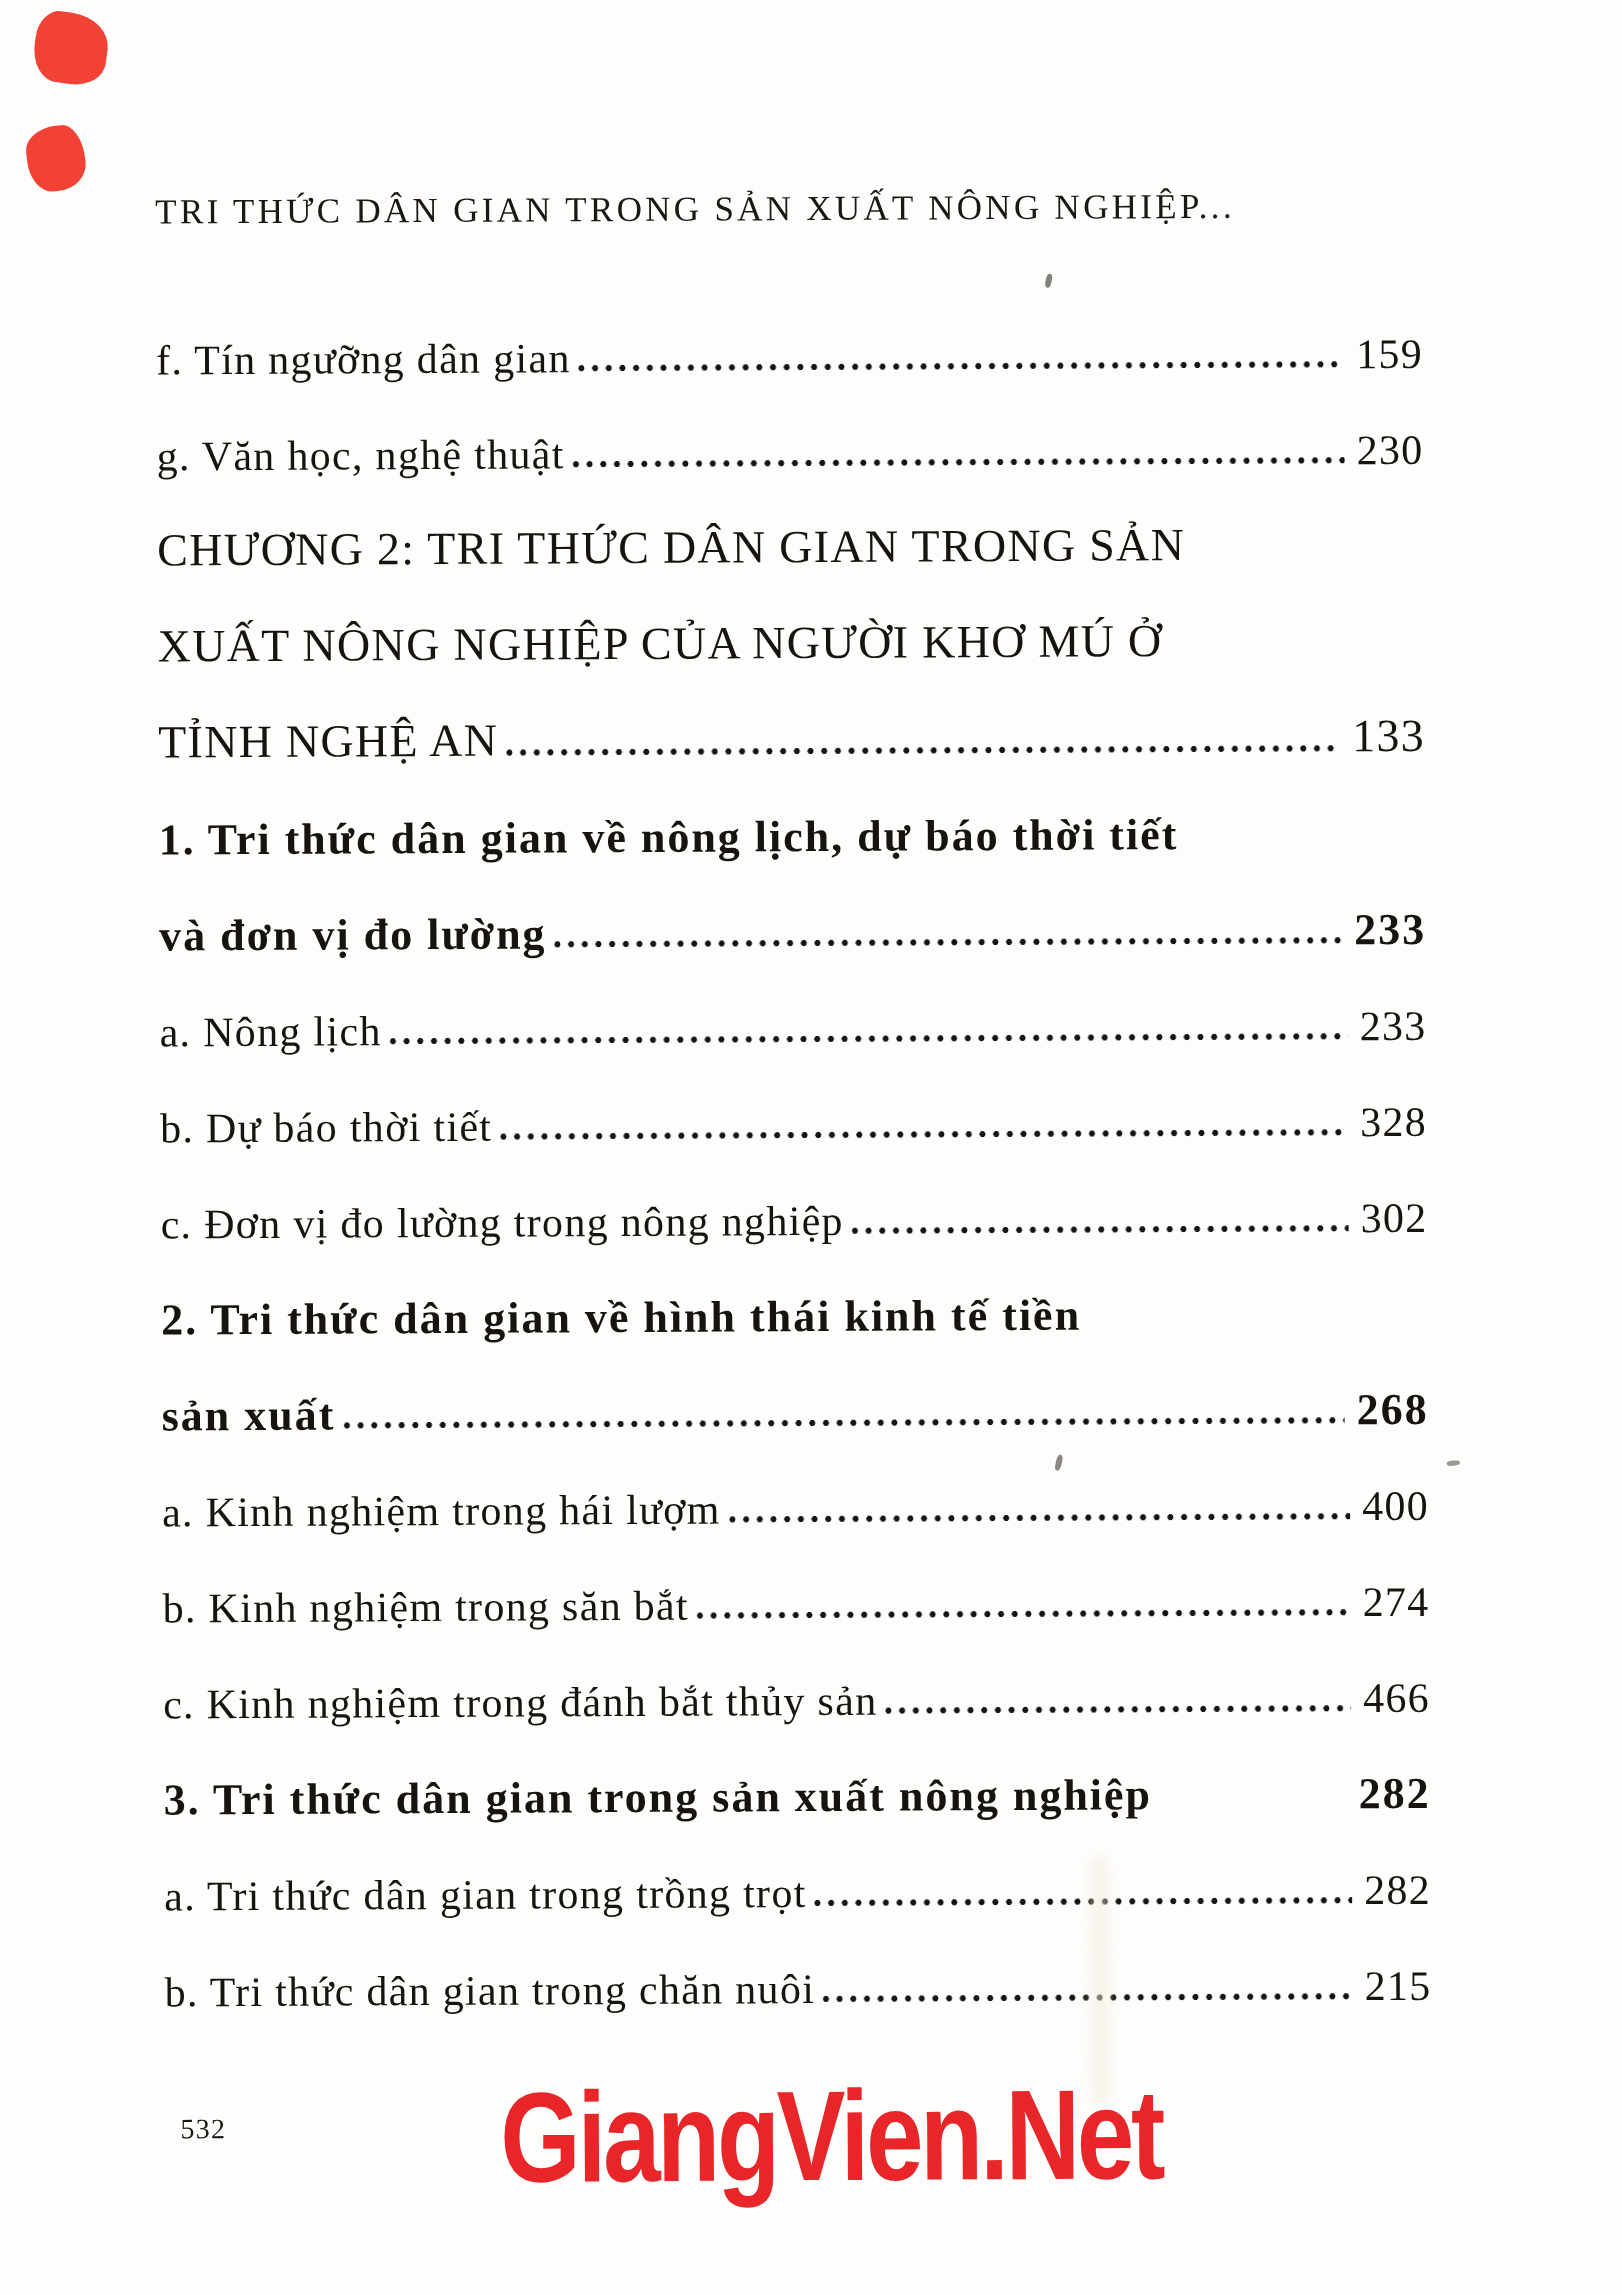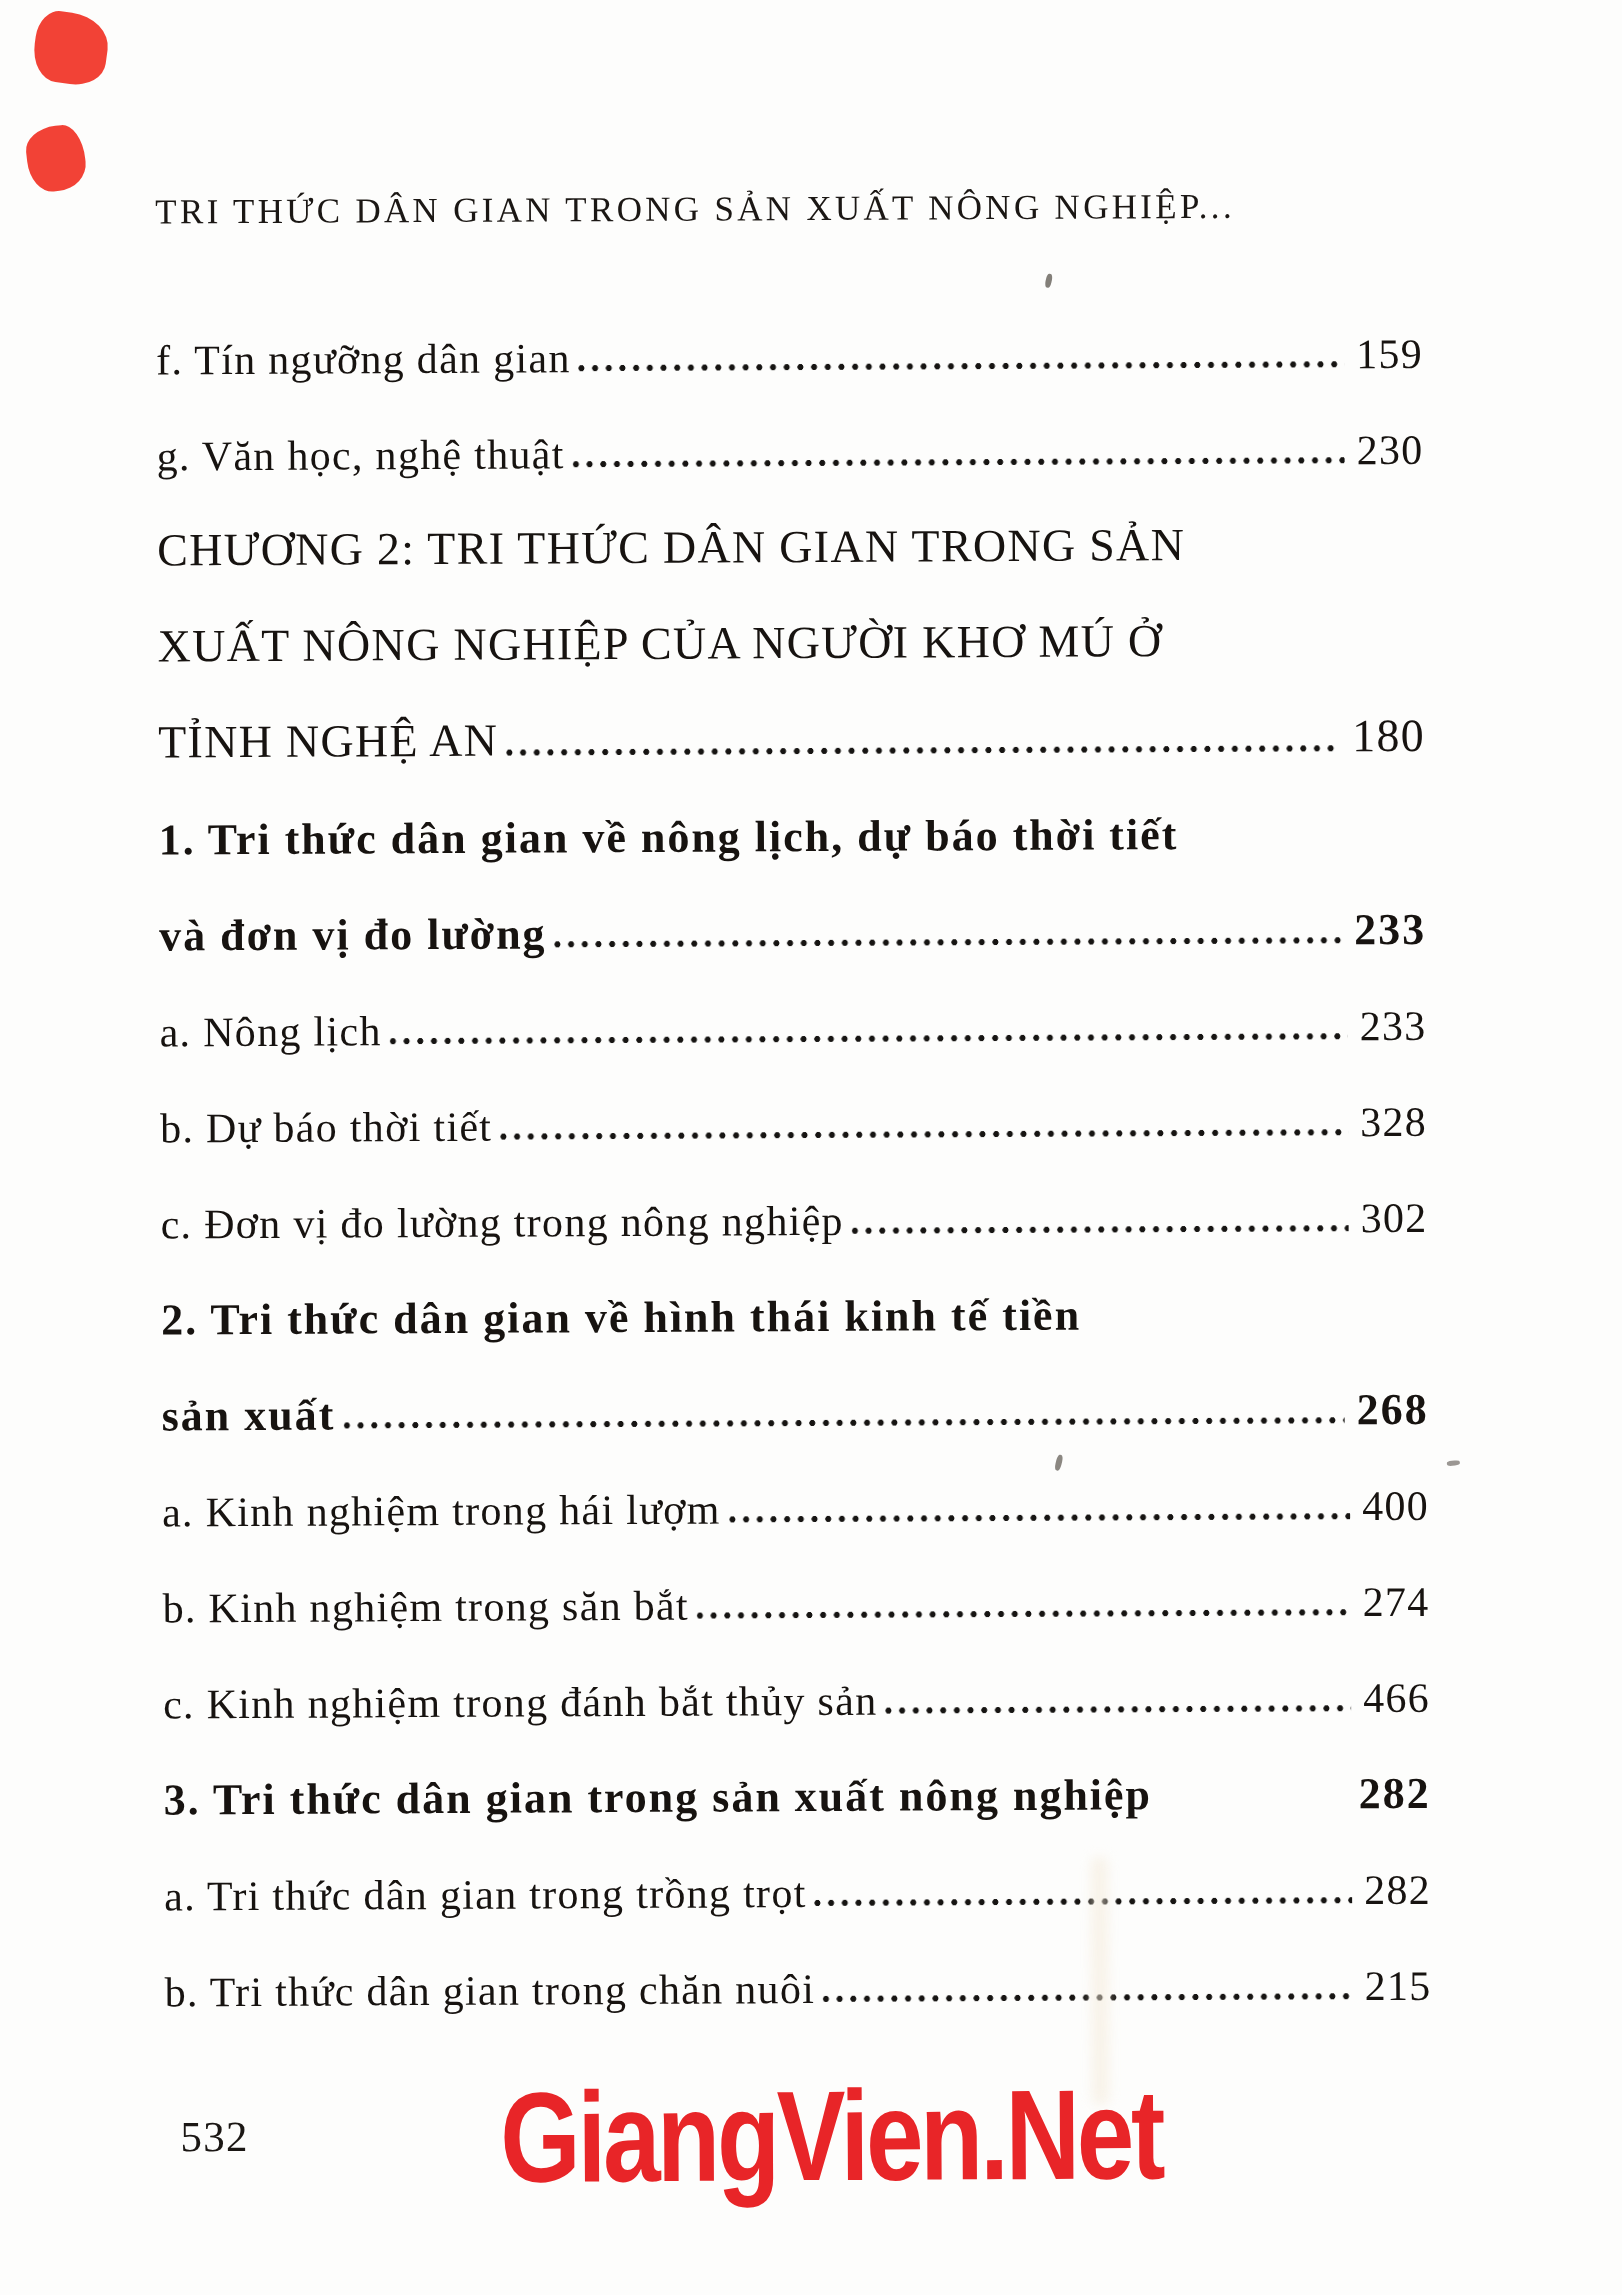--- a/index.html
+++ b/index.html
@@ -55,21 +55,21 @@
   .speck{position:absolute;background:#5a544d;border-radius:40%;}
   .s1{left:1049px;top:275px;width:5.9px;height:14.4px;transform:rotate(12deg);opacity:.75;}
   .s2{left:1053px;top:1456px;width:5.9px;height:15.7px;transform:rotate(14deg);opacity:.7;}
   .s3{left:1444px;top:1464px;width:13px;height:4.6px;transform:rotate(-6deg);opacity:.6;}
   .streak{
     position:absolute;left:1086px;top:1858px;width:17px;height:249px;
     background:#f4ead9;filter:blur(5.9px);opacity:.55;border-radius:7.9px;
   }
   .footer-num{
     position:absolute;left:174px;top:2112px;
-    font-size:43px;line-height:1;letter-spacing:1.3px;color:#1b1714;
+    font-size:28px;line-height:1;letter-spacing:1.3px;color:#1b1714;
   }
   .watermark{
     position:absolute;left:494px;top:2072px;
     font-family:"Liberation Sans","DejaVu Sans",sans-serif;
     font-weight:700;font-size:123px;line-height:1;
     letter-spacing:-3.9px;color:var(--watermark-red);
     transform:scaleX(0.84) scaleY(1.04);transform-origin:left top;
     white-space:nowrap;
   }
 </style>
@@ -99,21 +99,21 @@
         <span class="pg"></span>
       </li>
       <li class="row chapter no-dots">
         <span class="t">XUẤT NÔNG NGHIỆP CỦA NGƯỜI KHƠ MÚ Ở</span>
         <span class="dots"></span>
         <span class="pg"></span>
       </li>
       <li class="row chapter">
         <span class="t">TỈNH NGHỆ AN</span>
         <span class="dots"></span>
-        <span class="pg">180</span>
+        <span class="pg">133</span>
       </li>
       <li class="row entry-bold no-dots">
         <span class="t">1. Tri thức dân gian về nông lịch, dự báo thời tiết</span>
         <span class="dots"></span>
         <span class="pg"></span>
       </li>
       <li class="row entry-bold">
         <span class="t">và đơn vị đo lường</span>
         <span class="dots"></span>
         <span class="pg">233</span>

